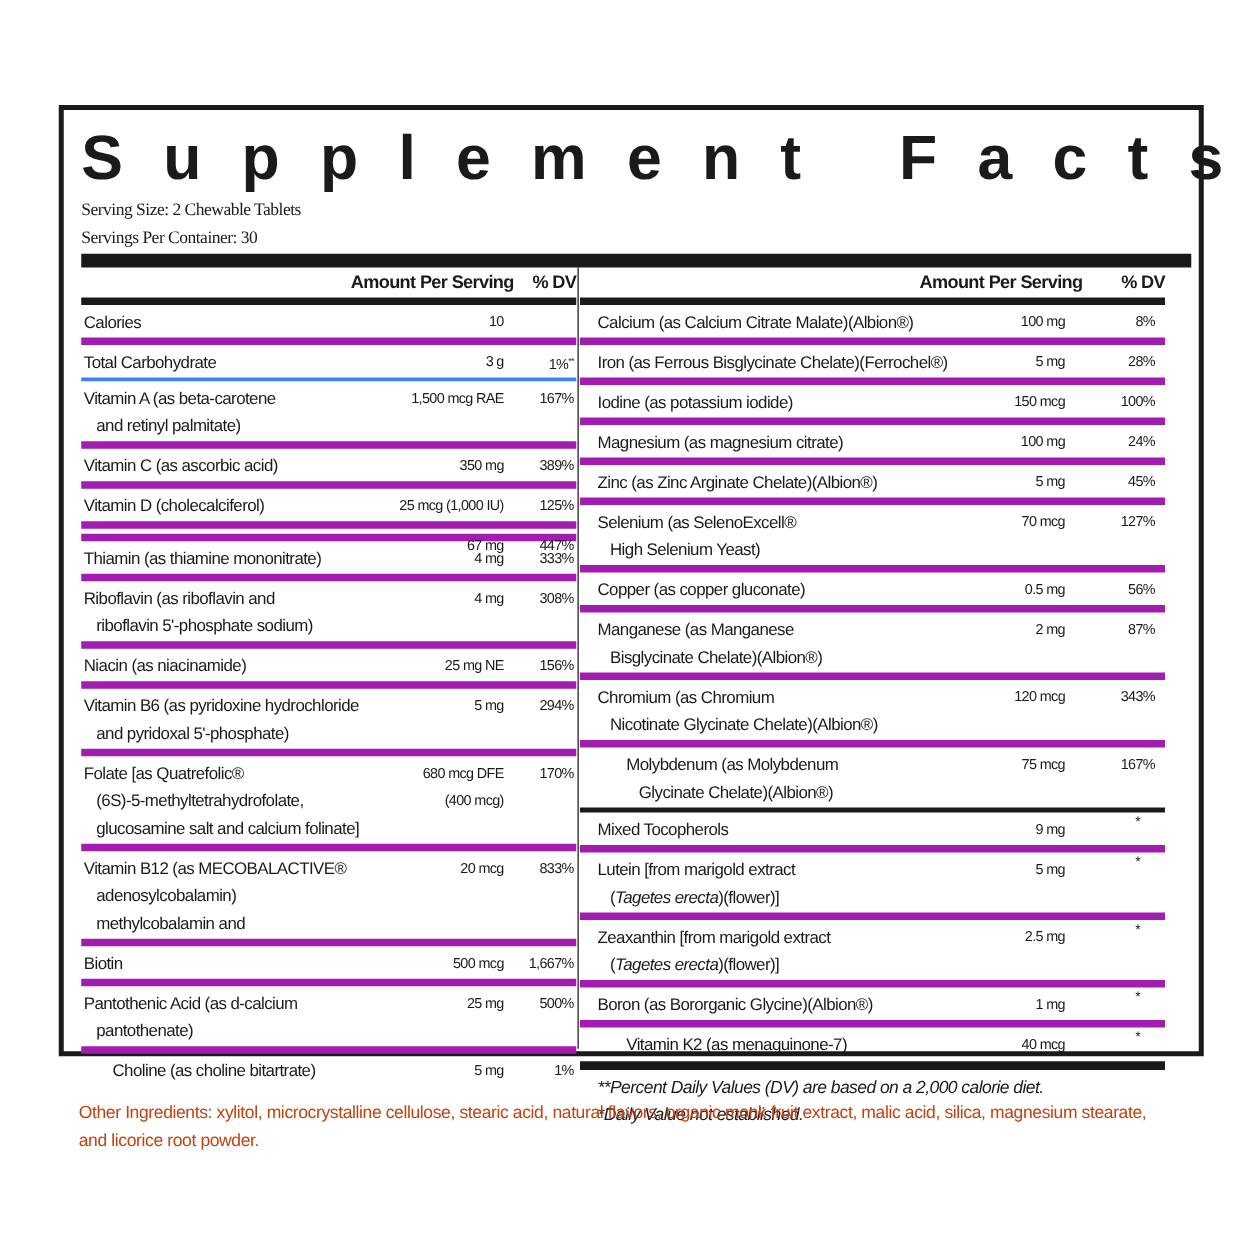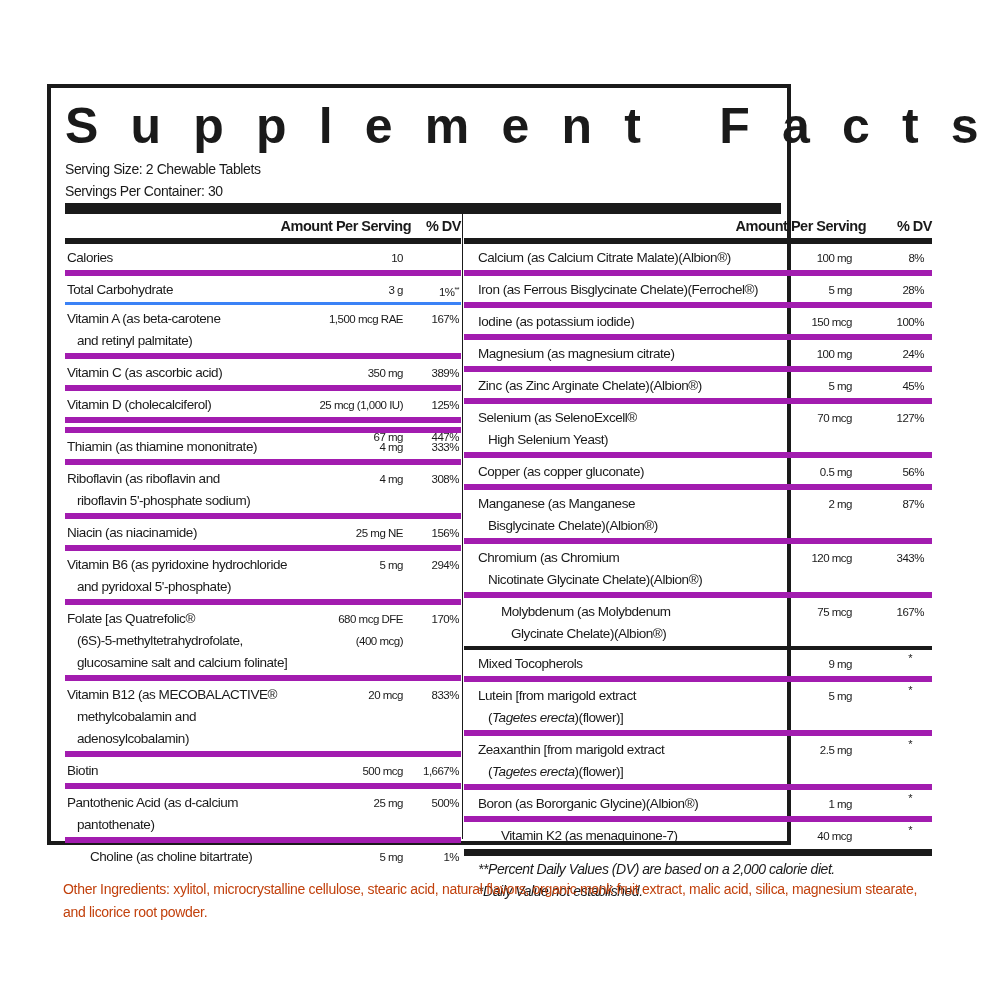--- a/index.html
+++ b/index.html
@@ -1,24 +1,24 @@
 <!DOCTYPE html>
 <html><head>
 <meta charset="utf-8">
 <style>
   html, body { margin: 0; padding: 0; background: #ffffff; }
   body { width: 994px; height: 994px; position: relative; overflow: hidden;
          font-family: "Liberation Sans", "DejaVu Sans", sans-serif; color: #1a1a1a; }
-  .label { position: absolute; left: 47px; top: 84px; width: 744px; height: 761px;
+  .label { position: absolute; left: 47px; top: 84px; width: 916px; height: 761px;
            border: 4px solid #1a1a1a; box-sizing: border-box; background: #fff; }
   .title { position: absolute; left: 14px; top: 10px; width: 870px; height: 56px;
            font-family: "Liberation Sans", sans-serif; font-weight: 900; font-size: 50px;
            line-height: 56px; letter-spacing: 32.2px; white-space: nowrap; color: #1a1a1a; }
   .serving { position: absolute; left: 14px; font-size: 14px; line-height: 18px;
-             font-family: Liberation Sans, sans-serif; letter-spacing: -0.4px; }
+             font-family: Liberation Serif, serif; letter-spacing: -0.4px; }
   .serving.size { top: 72px; }
   .serving.per { top: 94px; }
 
   .topbar { position: absolute; left: 14px; right: 6px; top: 115px; height: 11px; background: #1a1a1a; }
 
   .col { position: absolute; top: 126px; }
   .col.left { left: 14px; width: 396px; }
   .col.right { left: 413px; width: 468px; }
   .divider { position: absolute; left: 411px; top: 126px; width: 1px; height: 625px; background: #1a1a1a; }
 
@@ -121,21 +121,21 @@
       <div class="name"><span>Vitamin B6 (as pyridoxine hydrochloride</span><span class="l2">and pyridoxal 5'-phosphate)</span></div>
       <div class="amount">5 mg</div>
       <div class="pct">294%</div>
     </div>
     <div class="row">
       <div class="name"><span>Folate [as Quatrefolic®</span><span class="l2">(6S)-5-methyltetrahydrofolate,</span><span class="l2">glucosamine salt and calcium folinate]</span></div>
       <div class="amount"><span>680 mcg DFE</span><span class="a2">(400 mcg)</span></div>
       <div class="pct">170%</div>
     </div>
     <div class="row">
-      <div class="name"><span>Vitamin B12 (as MECOBALACTIVE®</span><span class="l2">methylcobalamin and</span><span class="l2">adenosylcobalamin)</span></div>
+      <div class="name"><span>Vitamin B12 (as MECOBALACTIVE®</span><span class="l2">adenosylcobalamin)</span><span class="l2">methylcobalamin and</span></div>
       <div class="amount">20 mcg</div>
       <div class="pct">833%</div>
     </div>
     <div class="row">
       <div class="name">Biotin</div>
       <div class="amount">500 mcg</div>
       <div class="pct">1,667%</div>
     </div>
     <div class="row">
       <div class="name"><span>Pantothenic Acid (as d-calcium</span><span class="l2">pantothenate)</span></div>

